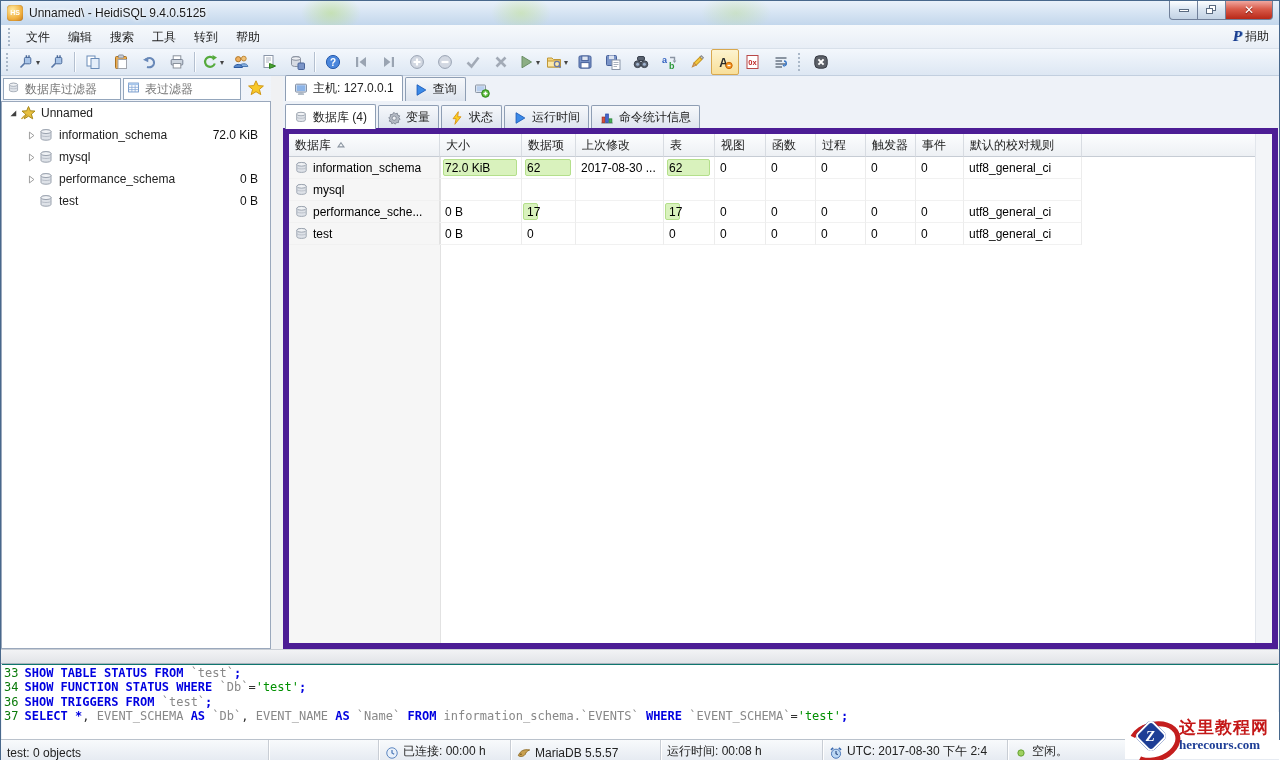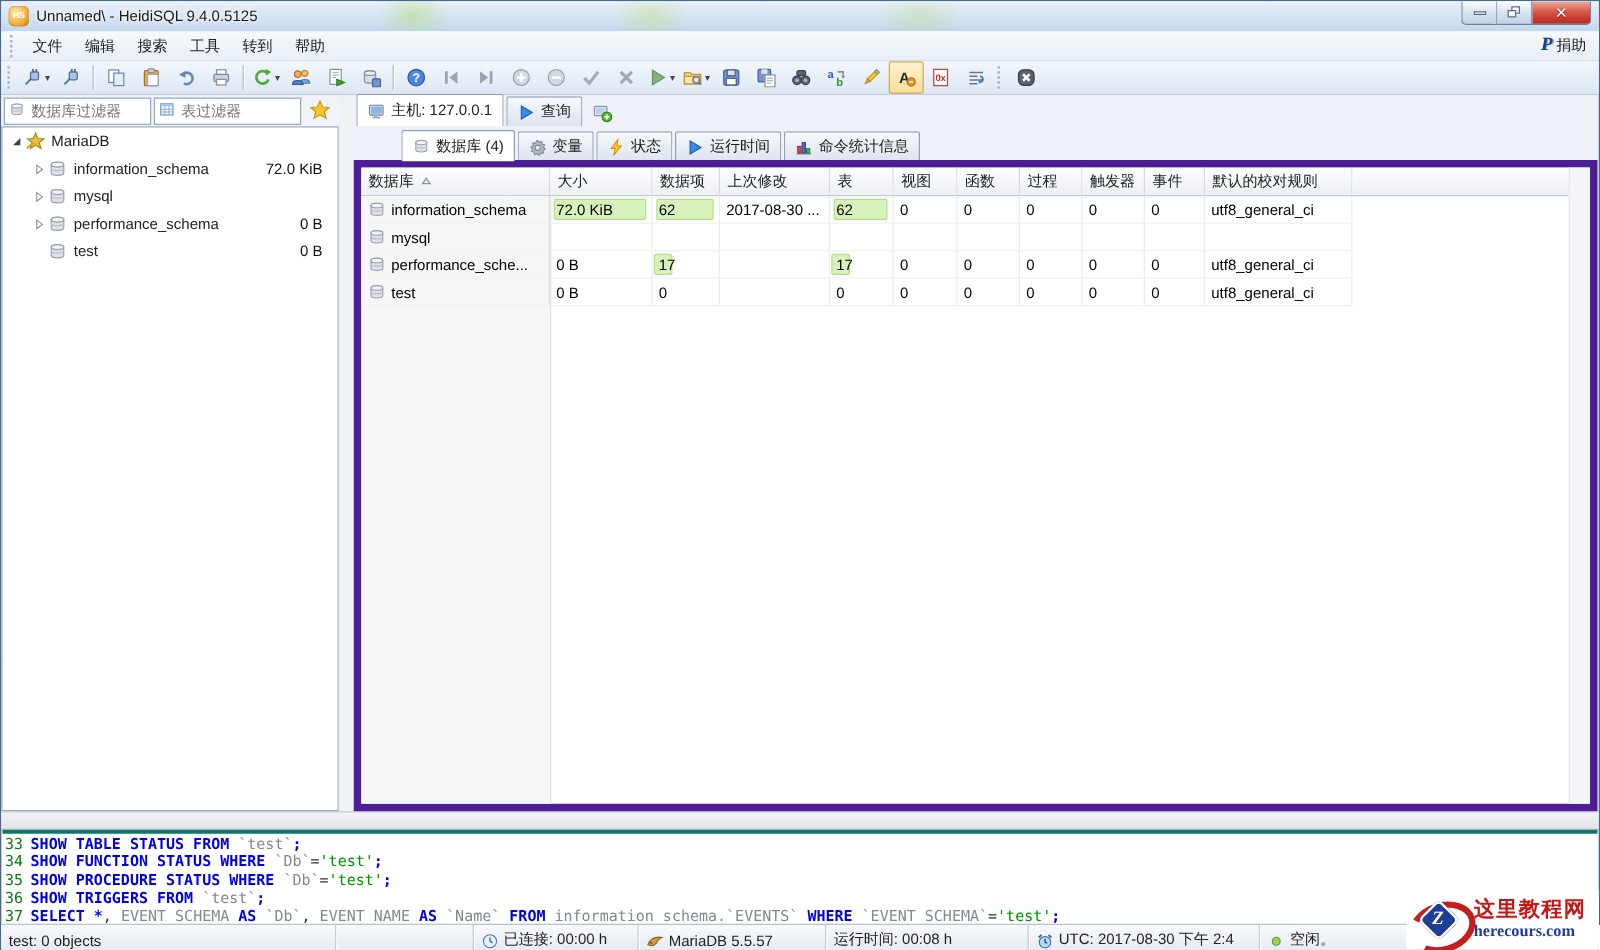--- a/index.html
+++ b/index.html
@@ -67,21 +67,21 @@
   .vsplitter{position:absolute;left:270px;top:75px;width:12px;height:573px;background:#f0f1f3;}
 
   
   .rightpane{position:absolute;left:282px;top:75px;right:1px;height:573px;}
   .maintabs{position:absolute;left:0;top:0;right:0;height:25px;display:flex;align-items:flex-end;gap:2px;padding-left:2px;}
   .subtabs{position:absolute;left:2px;top:27px;right:0;height:26px;display:flex;align-items:flex-end;gap:2px;}
   .tab{height:23px;display:flex;align-items:center;gap:5px;padding:0 8px;border:1px solid #8e9eb4;border-bottom:none;border-radius:2px 2px 0 0;
     background:linear-gradient(#f6f8fb,#dde4ee);white-space:nowrap;justify-content:center;}
   .tab svg{width:14px;height:14px;}
   .tab.active{background:#fff;height:25px;position:relative;z-index:3;}
-  .subtabs .tab.active{height:24px;margin-left:36px;}
+  .subtabs .tab.active{height:24px;}
   .newtab-btn{height:22px;width:24px;display:flex;align-items:center;justify-content:center;margin-left:2px;}
   .newtab-btn svg{width:16px;height:16px;}
 
   
   .gridwrap{position:absolute;left:0;top:52px;right:0;bottom:0;border:6px solid #4c1d95;background:#fff;overflow:hidden;z-index:2;}
   .ghead{display:flex;height:23px;}
   .gh{box-sizing:border-box;flex:none;display:flex;align-items:center;gap:4px;padding:0 6px;
     background:linear-gradient(#fcfdfe,#edf0f4);border-right:1px solid #d8dce2;border-bottom:1px solid #c6ccd4;color:#222;white-space:nowrap;overflow:hidden;}
   .gh svg{width:12px;height:12px;flex:none;}
   .grow{display:flex;height:22px;}
@@ -92,21 +92,21 @@
   .gc .bar{position:absolute;top:2px;bottom:2px;background:#d9f2bd;border:1px solid #b4df8b;border-radius:2px;z-index:0;}
   .gc .bar.full{left:3px;right:4px;}
   .gc .bar.small{left:1px;width:13px;}
   .gc .ctext{position:relative;z-index:1;}
   .colstrip{position:absolute;left:0;top:23px;bottom:0;background:#f6f6f6;border-right:1px solid #e2e2e2;z-index:0;}
   .gridrows{position:relative;z-index:1;}
   .vscroll{position:absolute;right:0;top:0;bottom:0;width:16px;background:#f3f5f8;border-left:1px solid #e2e6ec;}
 
   
   .hsplitter{position:absolute;left:0;top:648px;right:0;height:15px;background:linear-gradient(#f2f3f5,#e2e4e8);border-top:1px solid #c8cdd4;border-bottom:1px solid #aab2bc;box-sizing:border-box;}
-  .sqllog{position:absolute;left:1px;top:663px;right:1px;height:75px;background:#fff;border-top:3px solid #0f766e;
+  .sqllog{position:absolute;left:1px;top:663px;right:1px;height:75px;background:#fff;border-top:1px solid #0f766e;
     font-family:"DejaVu Sans Mono","Liberation Mono",monospace;font-size:12px;line-height:14.4px;padding:1px 4px 0 2px;overflow:hidden;box-sizing:border-box;}
   .sqlline{white-space:nowrap;}
   .ln{color:#0a7a0a;margin-right:6px;}
   .kw{color:#0000e0;font-weight:bold;}
   .id{color:#888888;}
   .str{color:#009000;}
   .pl{color:#303030;}
 
   
   .statusbar{position:absolute;left:0;top:738px;right:0;height:21px;display:flex;align-items:center;
@@ -450,21 +450,21 @@
         <div class="tree-row">
           <span class="tw">
             <svg viewBox="0 0 16 16">
               <path d="M3.5 12 H12 V3.5 Z" fill="#404040"></path>
             </svg>
           </span>
           <span class="ticon"><svg viewBox="0 0 16 16">
               <path d="M8.5 1.5 L10.3 5.8 L15 6.1 L11.4 9.1 L12.7 13.8 L8.5 11.2 L4.3 13.8 L5.6 9.1 L2 6.1 L6.7 5.8 Z" fill="#e8c040" stroke="#a88818"></path>
               <path d="M1.5 14 C3.5 11 5.5 10 7.5 9.8" stroke="#c8a030" fill="none" stroke-width="1.3"></path>
             </svg></span>
-          <span class="tlabel">MariaDB</span>
+          <span class="tlabel">Unnamed</span>
         </div>
         <div class="tree-row child">
           <span class="tw">
             <svg viewBox="0 0 16 16">
               <path d="M5 3 L11.5 8 L5 13 Z" fill="#fff" stroke="#8a8a8a" stroke-width="1.2"></path>
             </svg>
           </span>
           <span class="ticon"><svg viewBox="0 0 16 16">
               <path d="M3 4.6 C3 2.2 13 2.2 13 4.6 V11.4 C13 13.8 3 13.8 3 11.4 Z" fill="#dee2e8" stroke="#9aa2ae"></path>
               <ellipse cx="8" cy="4.6" rx="5" ry="2" fill="#f0f2f5" stroke="#9aa2ae"></ellipse>
@@ -816,21 +816,20 @@
         </div>
       <div class="vscroll"></div>
     </div>
   </div>
 
   <div class="hsplitter"></div>
 
   <div class="sqllog" id="sqllog">
       <div class="sqlline"><span class="ln">33</span><span class="kw">SHOW TABLE STATUS FROM </span><span class="id">`test`</span><span class="kw">;</span></div>
       <div class="sqlline"><span class="ln">34</span><span class="kw">SHOW FUNCTION STATUS WHERE </span><span class="id">`Db`</span><span class="pl">=</span><span class="str">'test'</span><span class="kw">;</span></div>
-      <div class="sqlline"><span class="ln">35</span><span class="kw">SHOW PROCEDURE STATUS WHERE </span><span class="id">`Db`</span><span class="pl">=</span><span class="str">'test'</span><span class="kw">;</span></div>
       <div class="sqlline"><span class="ln">36</span><span class="kw">SHOW TRIGGERS FROM </span><span class="id">`test`</span><span class="kw">;</span></div>
       <div class="sqlline"><span class="ln">37</span><span class="kw">SELECT *</span><span class="pl">, </span><span class="id">EVENT_SCHEMA</span><span class="pl"> </span><span class="kw">AS</span><span class="pl"> </span><span class="id">`Db`</span><span class="pl">, </span><span class="id">EVENT_NAME</span><span class="pl"> </span><span class="kw">AS</span><span class="pl"> </span><span class="id">`Name`</span><span class="pl"> </span><span class="kw">FROM</span><span class="pl"> </span><span class="id">information_schema.`EVENTS`</span><span class="pl"> </span><span class="kw">WHERE</span><span class="pl"> </span><span class="id">`EVENT_SCHEMA`</span><span class="pl">=</span><span class="str">'test'</span><span class="kw">;</span></div>
     </div>
 
   <div class="statusbar" id="statusbar">
       <div class="sseg" style="width: 268px;">
         <span>test: 0 objects</span>
       </div>
       <div class="sseg" style="width: 110px;">
         <span></span>

